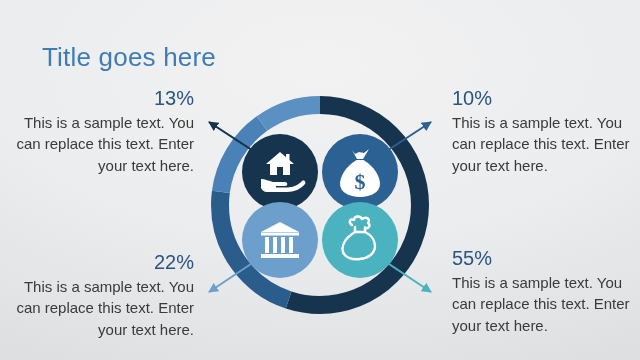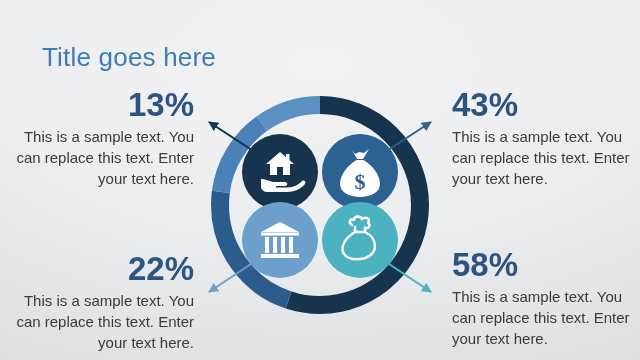--- a/index.html
+++ b/index.html
@@ -32,22 +32,22 @@
     letter-spacing: 0.2px;
     white-space: nowrap;
   }
 
   
   .stat {
     position: absolute;
     width: 186px;
   }
   .stat .pct {
-    font-size: 33px;
-    font-weight: 700;
+    font-size: 20px;
+    font-weight: 400;
     color: #2b5580;
     line-height: 1.05;
     margin-bottom: 3px;
   }
   .stat .body {
     font-size: 15px;
     line-height: 1.42;
     color: #3a3a3a;
   }
   .stat.left { text-align: right; }
@@ -79,26 +79,26 @@
     <div class="pct">13%</div>
     <div class="body">This is a sample text. You can replace this text. Enter your text here.</div>
   </div>
 
   <div class="stat left" id="stat-bl">
     <div class="pct">22%</div>
     <div class="body">This is a sample text. You can replace this text. Enter your text here.</div>
   </div>
 
   <div class="stat right" id="stat-tr">
-    <div class="pct">43%</div>
+    <div class="pct">10%</div>
     <div class="body">This is a sample text. You can replace this text. Enter your text here.</div>
   </div>
 
   <div class="stat right" id="stat-br">
-    <div class="pct">58%</div>
+    <div class="pct">55%</div>
     <div class="body">This is a sample text. You can replace this text. Enter your text here.</div>
   </div>
 
   <div id="graphic">
     <svg width="250" height="250" viewBox="0 0 250 250" xmlns="http://www.w3.org/2000/svg">
 
       <defs>
         <marker id="ah-navy" viewBox="0 0 10 10" refX="9" refY="5" markerWidth="5" markerHeight="5" orient="auto-start-reverse">
           <path d="M0,0 L10,5 L0,10 z" fill="#16344d"></path>
         </marker>

